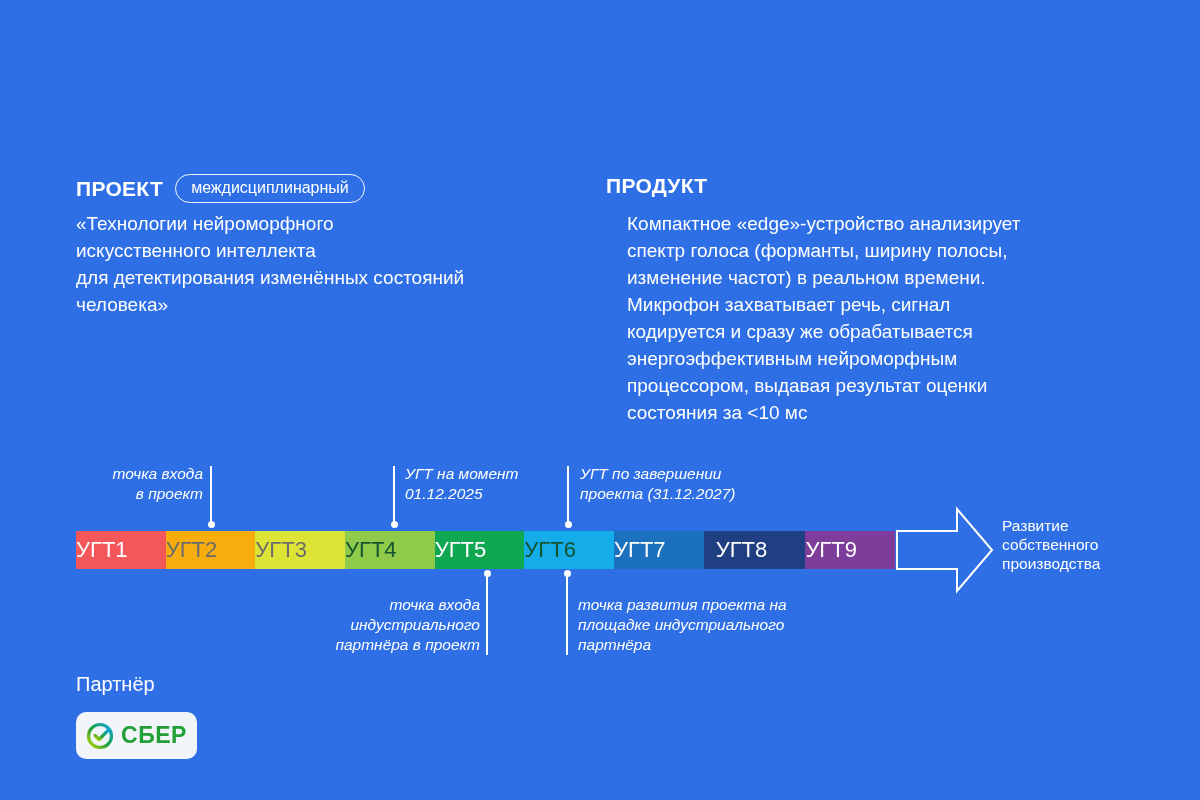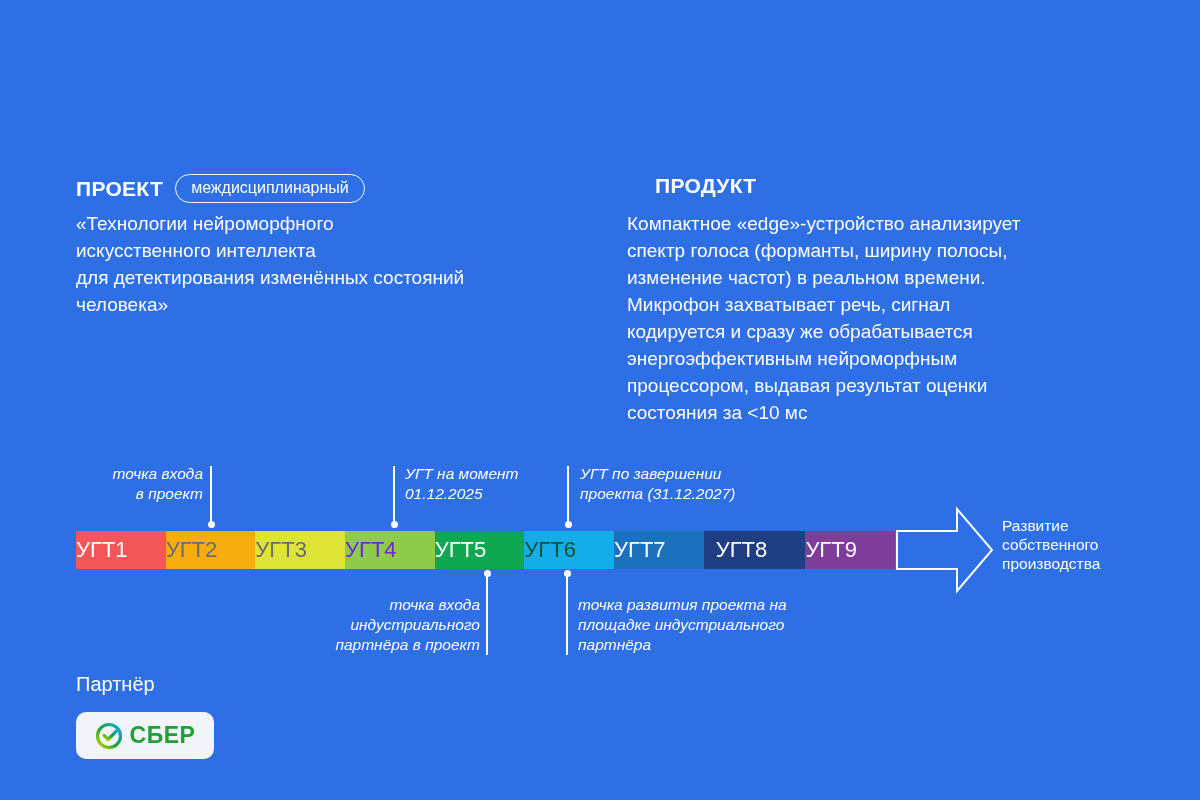--- a/index.html
+++ b/index.html
@@ -21,21 +21,21 @@
 
   .section-head{position:absolute;top:174px;display:flex;align-items:center;gap:12px;}
   .section-head .h{font-size:21px;font-weight:700;letter-spacing:0.3px;}
   .badge{
     border:1.4px solid rgba(255,255,255,0.95);
     border-radius:16px;
     padding:3px 15px 5px 15px;
     font-size:16px;line-height:19px;
   }
   .proj-head{left:76px;}
-  .prod-head{left:655px;}
+  .prod-head{left:606px;}
 
   .desc{
     position:absolute;top:210px;
     font-size:19px;line-height:27px;
   }
   .proj-desc{left:76px;width:500px;}
   .prod-desc{left:627px;width:520px;}
 
   
   .bar{
@@ -76,21 +76,21 @@
   .dot-partner-site{left:564px;top:570px;}
 
   .arrow-svg{position:absolute;left:895px;top:505px;}
   .arrow-label{
     position:absolute;left:1002px;top:516px;width:130px;
     font-size:15.5px;line-height:19px;
   }
 
   .partner-heading{position:absolute;left:76px;top:673px;font-size:20px;}
   .sber-card{
-    position:absolute;left:76px;top:712px;width:138px;height:47px;
+    position:absolute;left:76px;top:712px;width:121px;height:47px;
     background:#F1F5F9;border-radius:10px;
     display:flex;align-items:center;justify-content:center;gap:7px;
   }
   .sber-text{
     font-size:23px;font-weight:700;letter-spacing:0.5px;
   }
 </style>
 </head>
 <body>
 
@@ -121,21 +121,21 @@
   <div class="bar">
     <div class="seg" style="background: rgb(243, 87, 90); color: rgb(255, 255, 255);">
         <span>УГТ1</span>
       </div>
     <div class="seg" style="background: rgb(248, 173, 15); color: rgb(107, 107, 107);">
         <span>УГТ2</span>
       </div>
     <div class="seg" style="background: rgb(221, 228, 54); color: rgb(107, 107, 107);">
         <span>УГТ3</span>
       </div>
-    <div class="seg" style="background: rgb(143, 202, 74); color: #6d28d9;">
+    <div class="seg" style="background: rgb(143, 202, 74); color: #14532d;">
         <span>УГТ4</span>
       </div>
     <div class="seg" style="background: rgb(16, 167, 82); color: rgb(255, 255, 255);">
         <span>УГТ5</span>
       </div>
     <div class="seg" style="background: rgb(21, 173, 233); color: #14532d;">
         <span>УГТ6</span>
       </div>
     <div class="seg" style="background: rgb(27, 113, 190); color: rgb(255, 255, 255);">
         <span>УГТ7</span>

